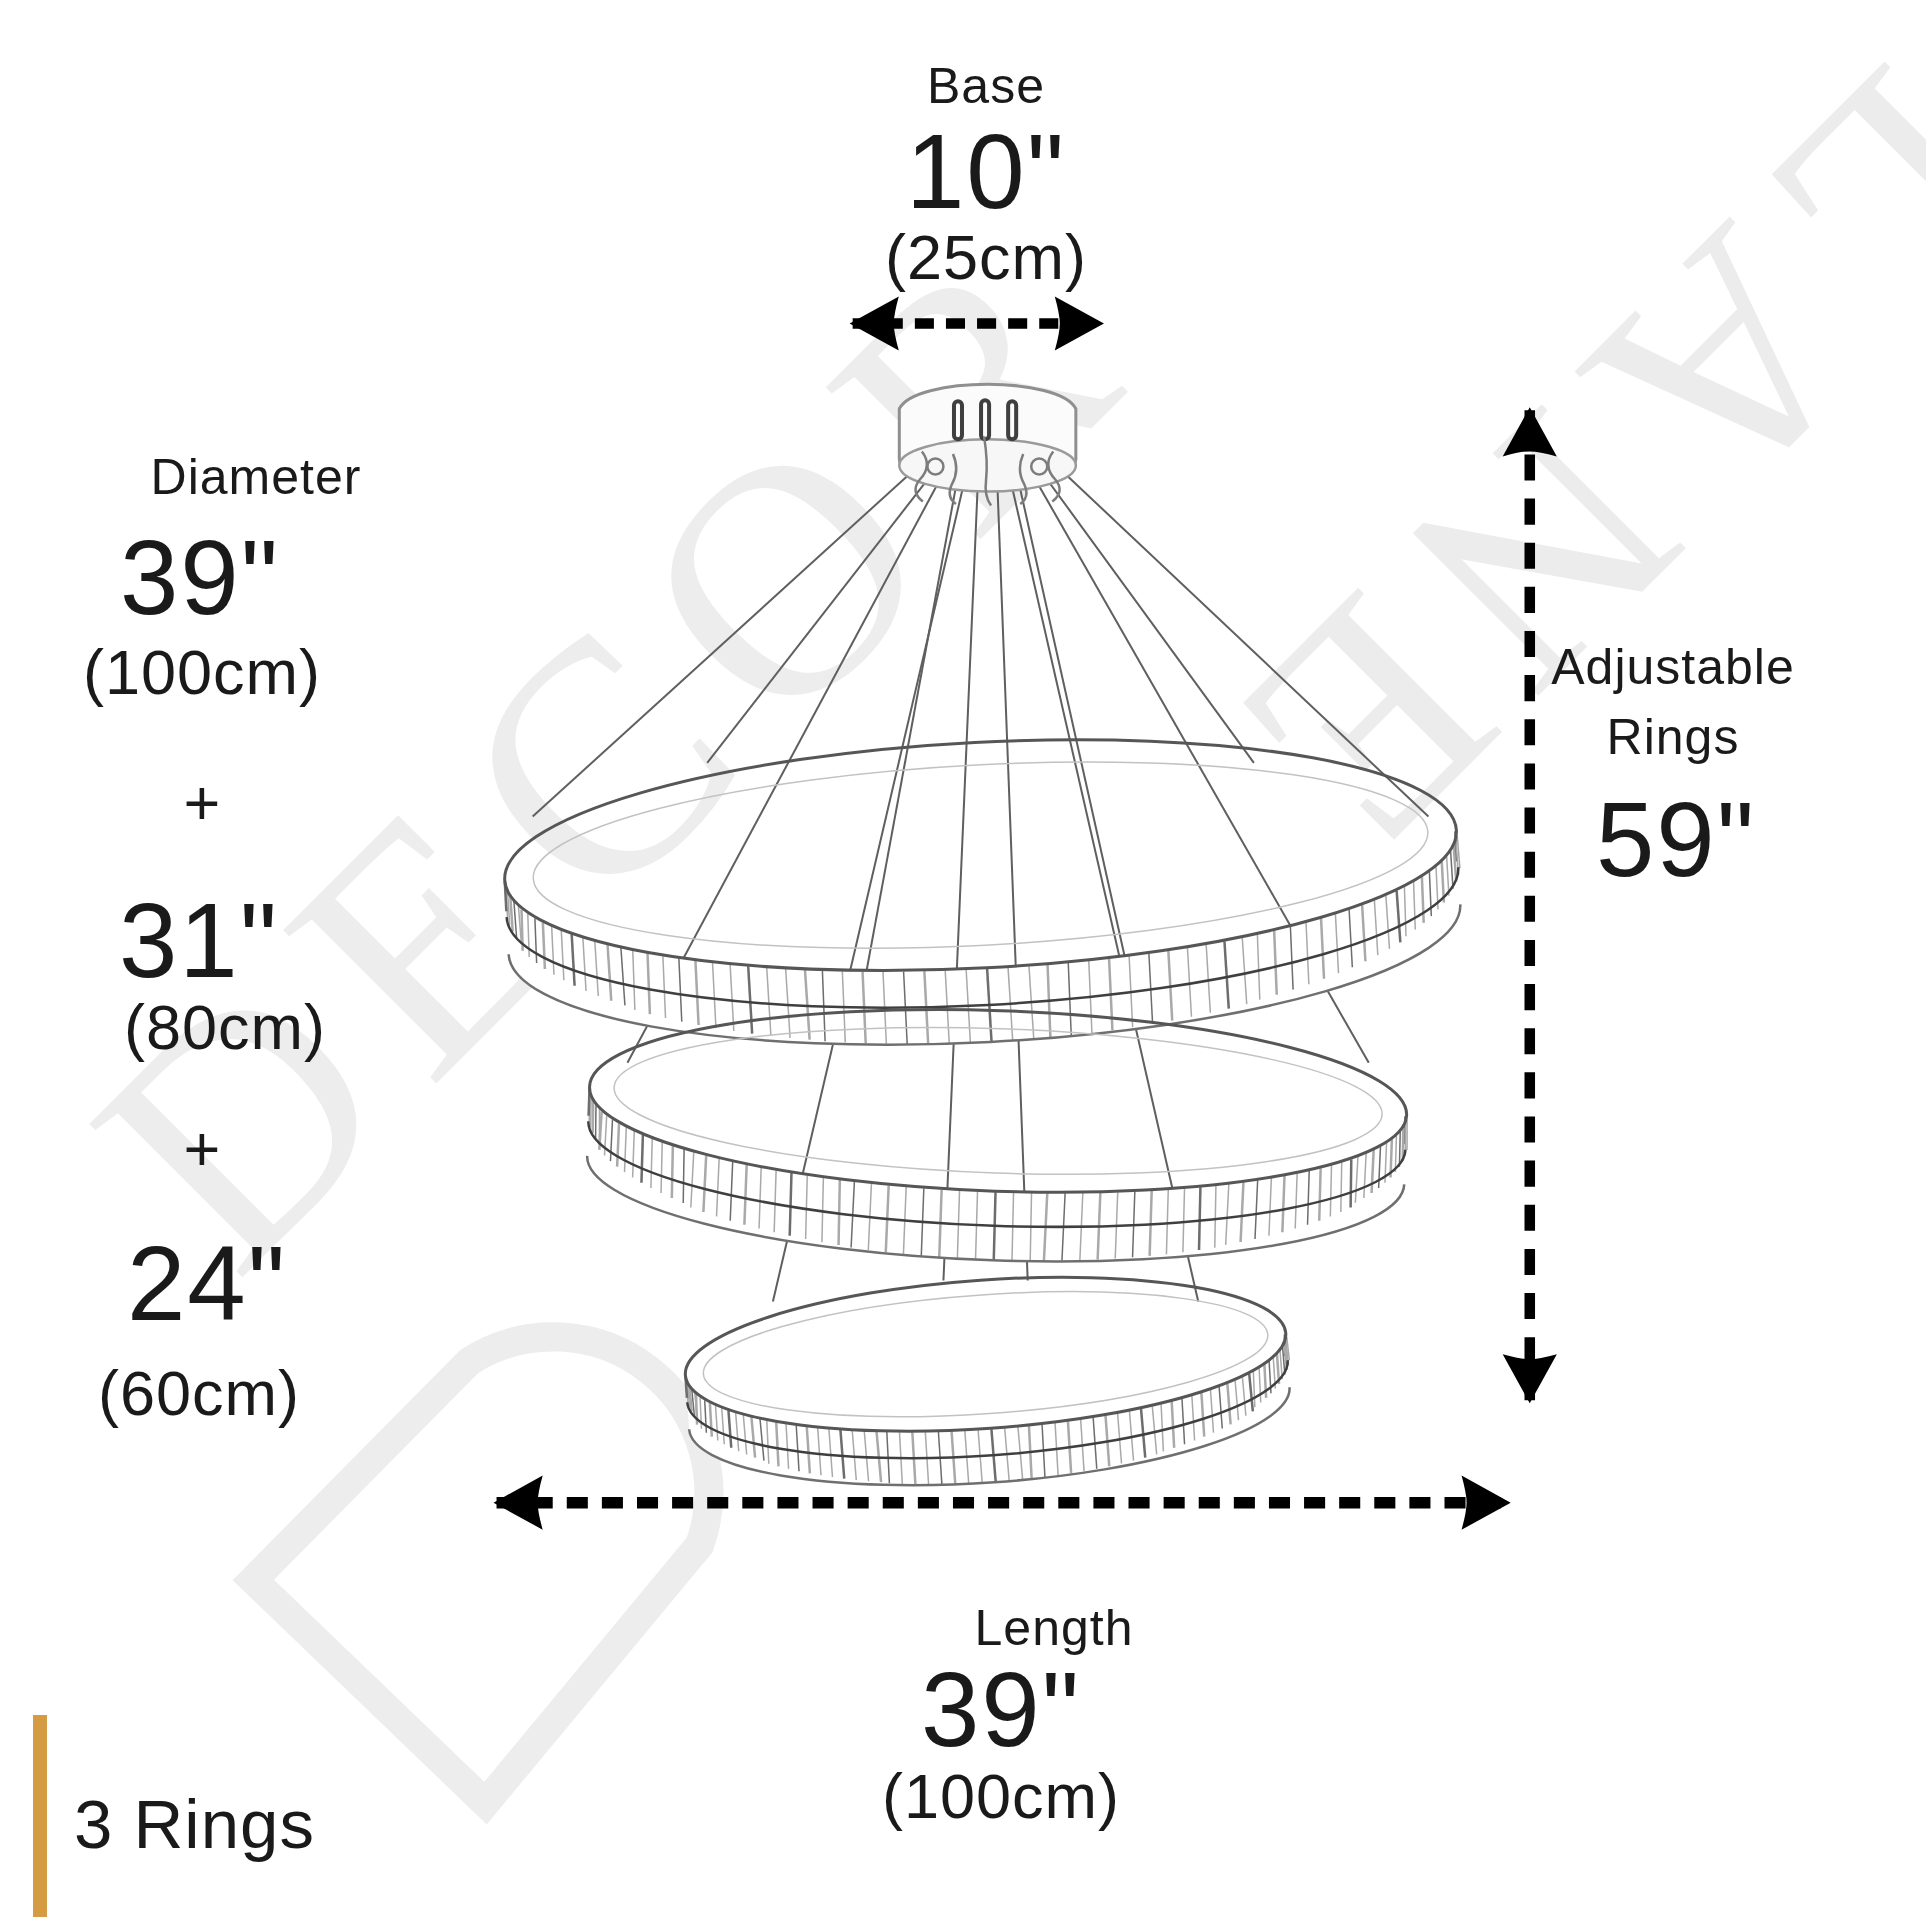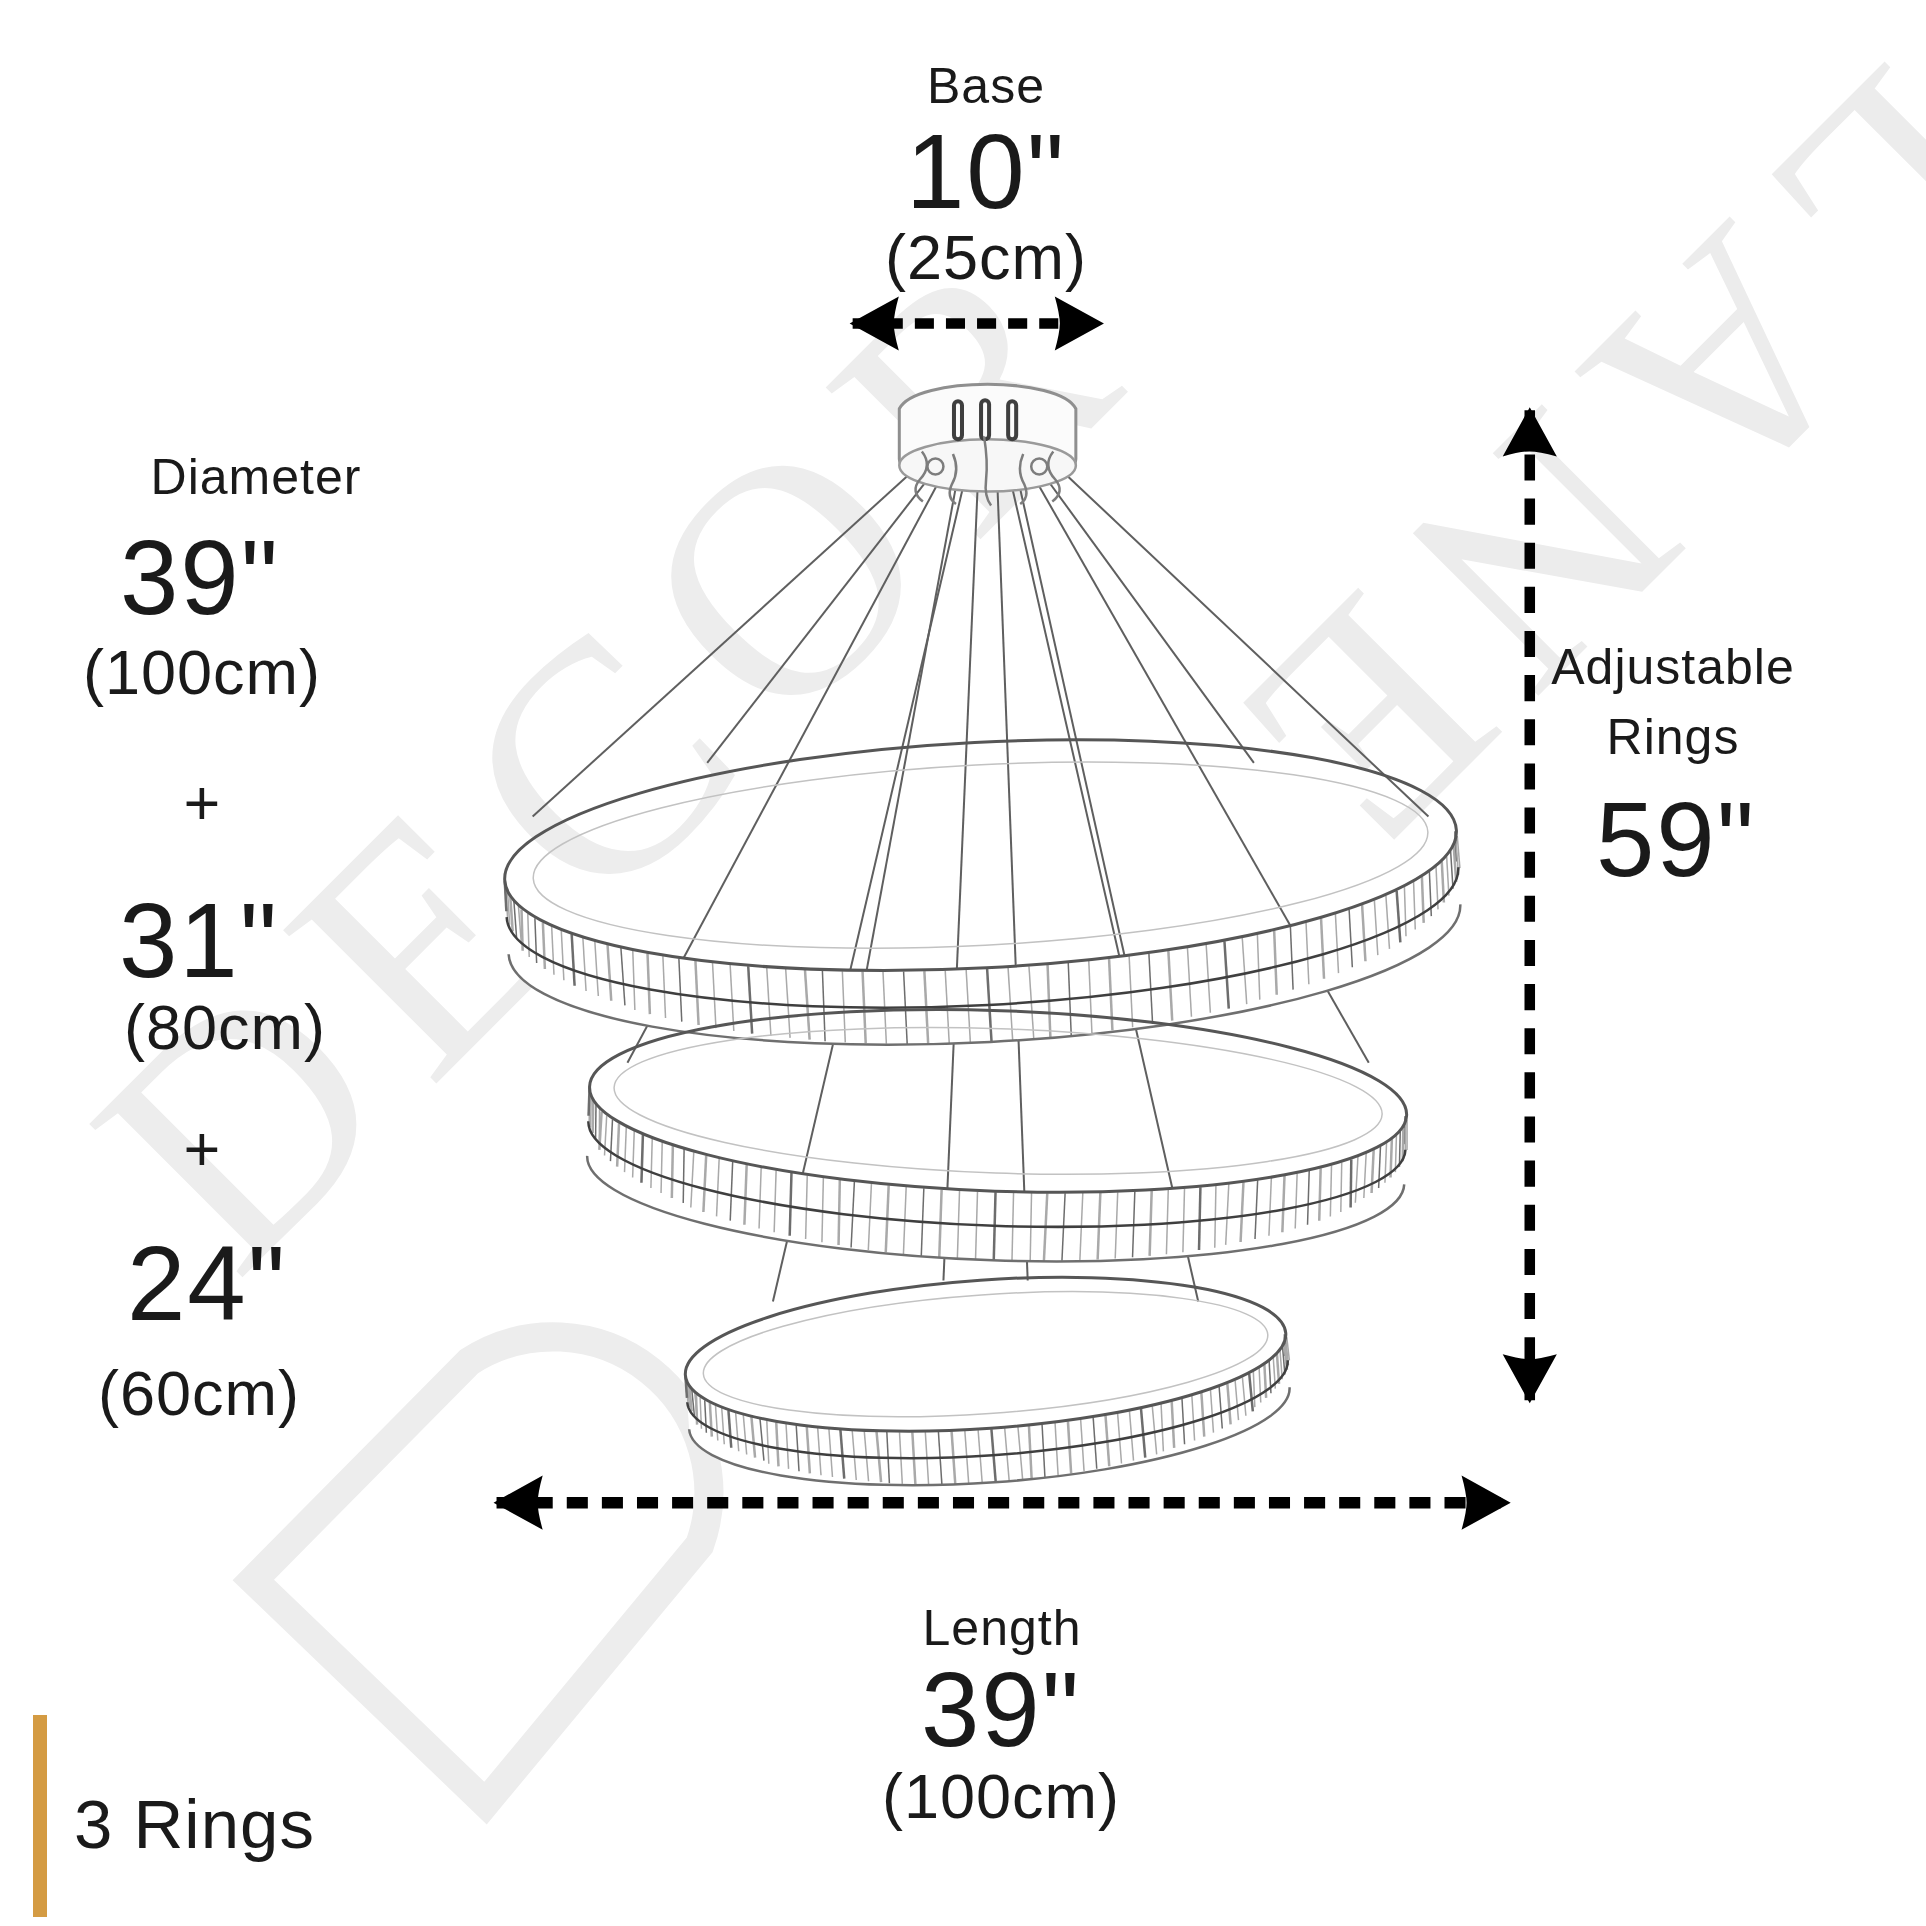--- a/index.html
+++ b/index.html
@@ -329,21 +329,21 @@
   <div class="t val" style="left:199px;top:940px;">31"</div>
   <div class="t met" style="left:189px;top:1027px;margin-left:36px;">(80cm)</div>
   <div class="t plus" style="left:202px;top:1149px;">+</div>
   <div class="t val" style="left:207px;top:1283px;">24"</div>
   <div class="t met" style="left:199px;top:1369px;margin-top:24px;">(60cm)</div>
 
   <div class="t lab" style="left:1673px;top:667px;">Adjustable</div>
   <div class="t lab" style="left:1673px;top:737px;">Rings</div>
   <div class="t val" style="left:1676px;top:839px;">59"</div>
 
-  <div class="t lab" style="left:1002px;top:1628px;">Length</div>
+  <div class="t lab" style="left:1054px;top:1628px;">Length</div>
   <div class="t val" style="left:1001px;top:1709px;">39"</div>
   <div class="t met" style="left:1001px;top:1796px;">(100cm)</div>
 
   <div class="accent-bar"></div>
   <div class="footer-label">3 Rings</div>
 
 </div>
 
 
 </body></html>

